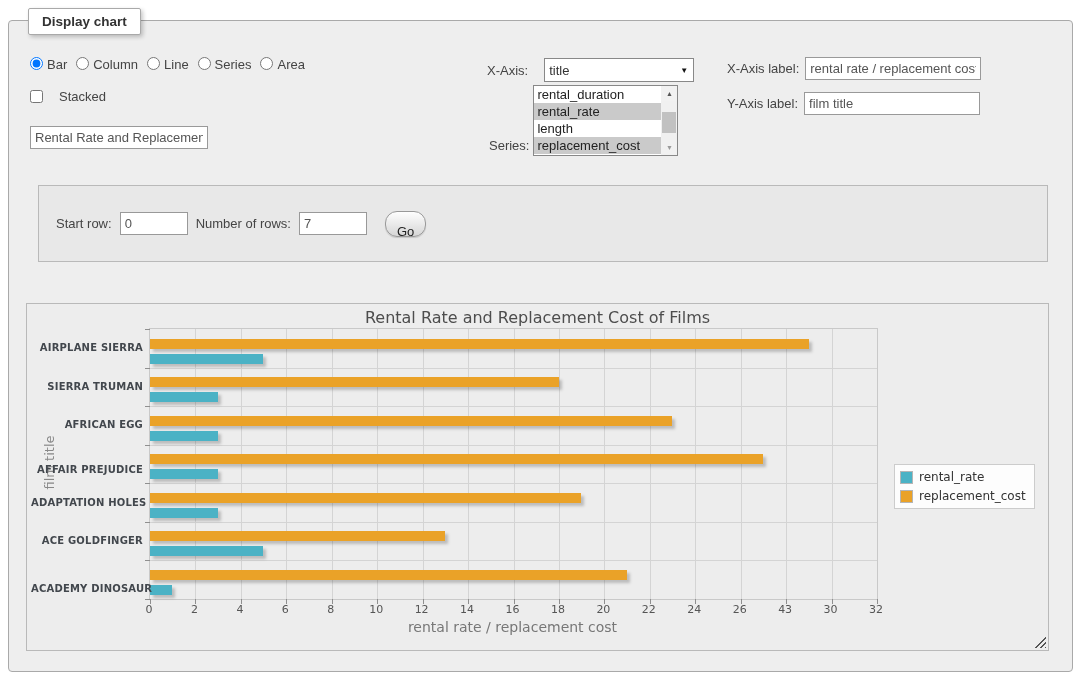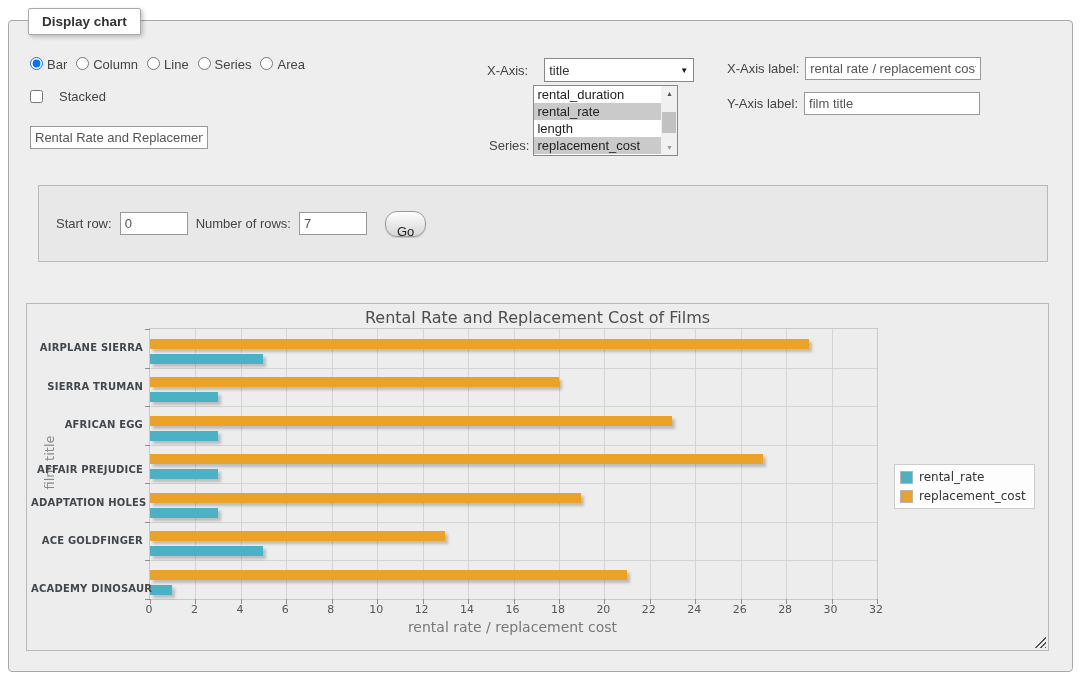--- a/index.html
+++ b/index.html
@@ -229,17 +229,17 @@
       <div class="x-tick-label" style="left: 303.75px;">8</div>
       <div class="x-tick-label" style="left: 349.188px;">10</div>
       <div class="x-tick-label" style="left: 394.625px;">12</div>
       <div class="x-tick-label" style="left: 440.062px;">14</div>
       <div class="x-tick-label" style="left: 485.5px;">16</div>
       <div class="x-tick-label" style="left: 530.938px;">18</div>
       <div class="x-tick-label" style="left: 576.375px;">20</div>
       <div class="x-tick-label" style="left: 621.812px;">22</div>
       <div class="x-tick-label" style="left: 667.25px;">24</div>
       <div class="x-tick-label" style="left: 712.688px;">26</div>
-      <div class="x-tick-label" style="left: 758.125px;">28</div>
+      <div class="x-tick-label" style="left: 758.125px;">43</div>
       <div class="x-tick-label" style="left: 803.562px;">30</div>
       <div class="x-tick-label" style="left: 849px;">32</div>
     </div>
 </div>
 
 </body></html>

